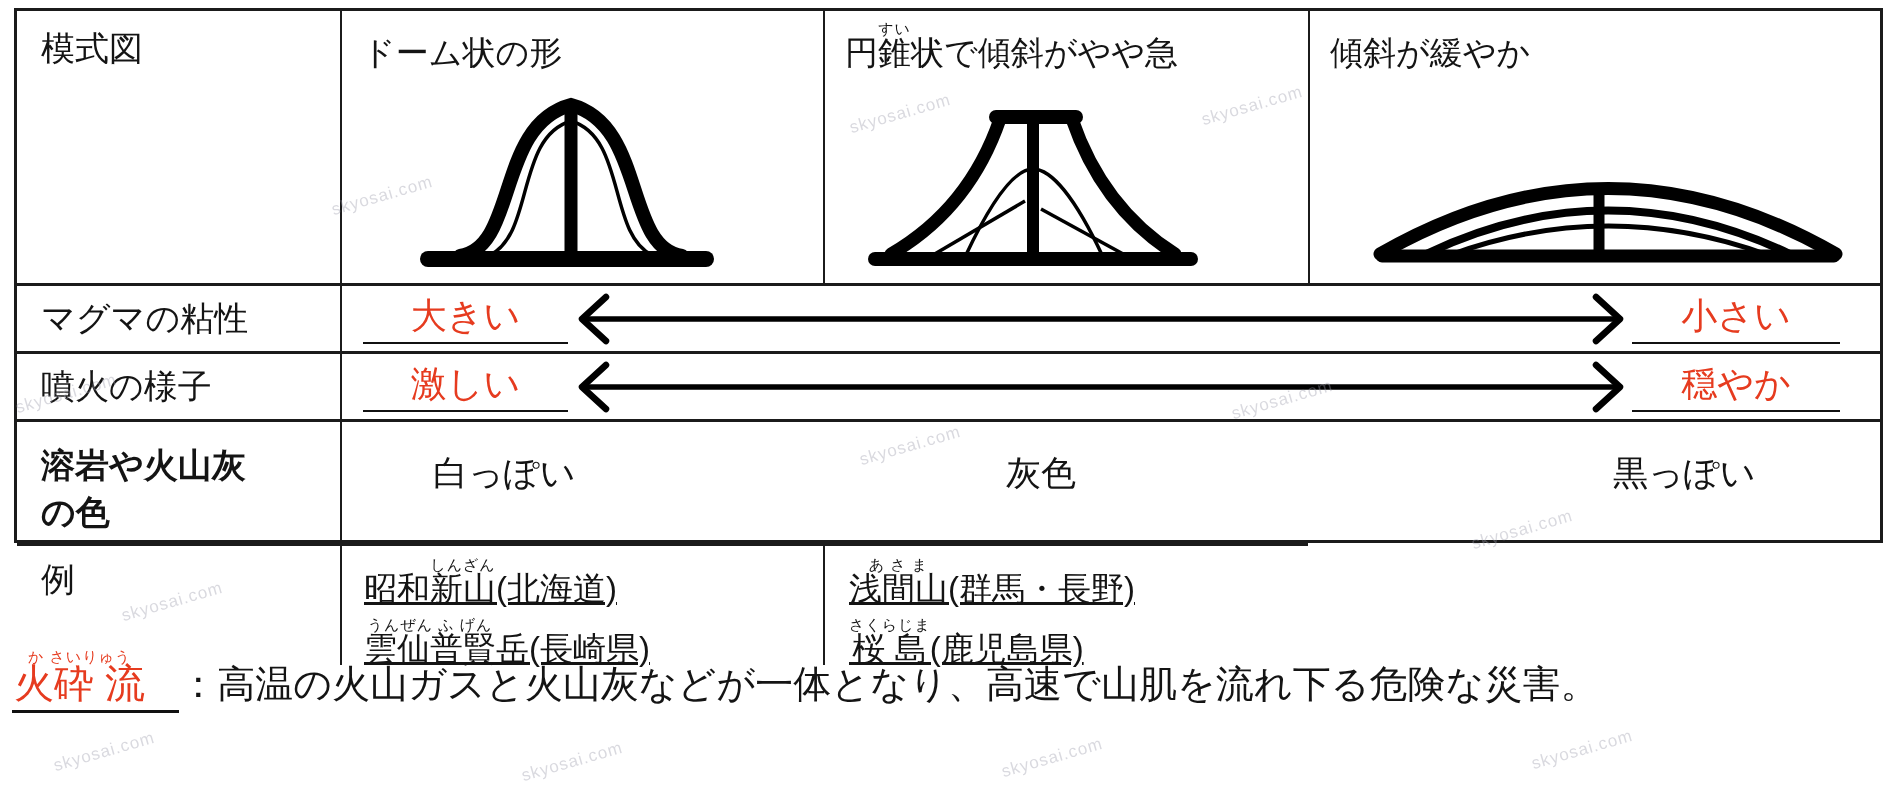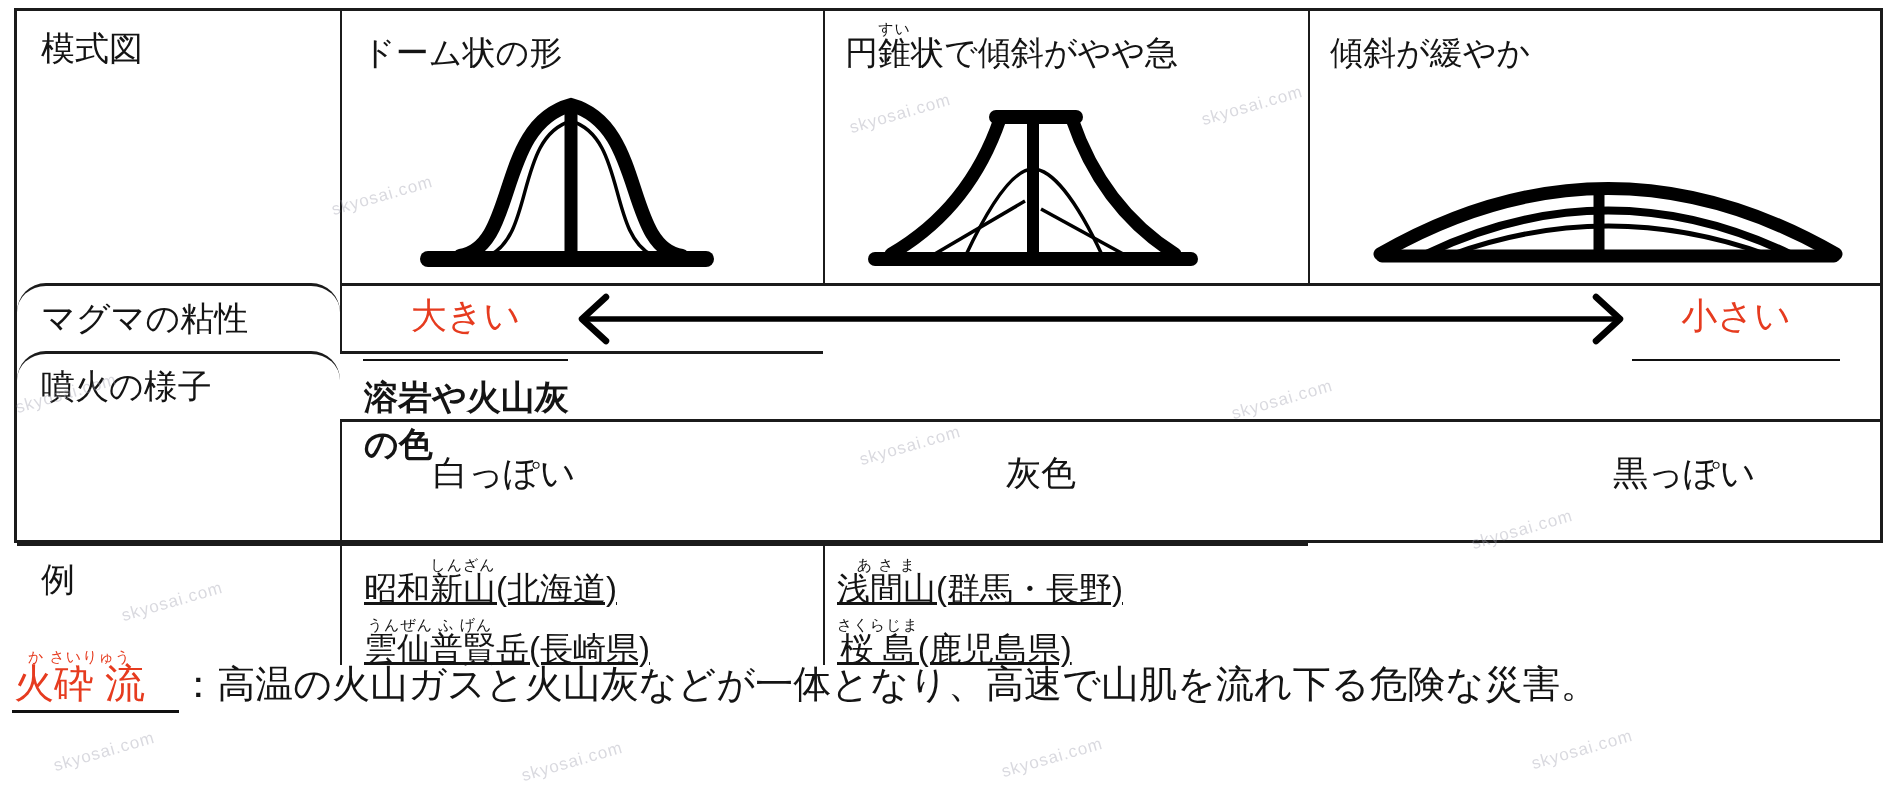--- a/index.html
+++ b/index.html
@@ -16,44 +16,44 @@
     grid-template-columns:323px 483px 485px 1fr;
     grid-template-rows:272px 68px 68px 124px 1fr;
     background:#fff;
   }
   .cell{box-sizing:border-box;position:relative;}
   .bl{border-left:2px solid #1b1b1b;text-decoration:underline;}
   .bt{border-top:3px solid #1b1b1b;}
   .span3{grid-column:2/5;}
   
   .lbl-top{padding:14px 0 0 24px;font-size:34px;line-height:1.38;}
-  .lbl-mid{display:flex;align-items:center;padding-left:24px;font-size:34px;border-radius:29px;}
+  .lbl-mid{display:flex;align-items:center;padding-left:24px;font-size:34px;}
   
   .hdr{position:absolute;left:0;top:0;right:0;height:58px;display:flex;
        align-items:flex-end;padding-left:20px;font-size:33px;line-height:1;}
   
   .vsvg{position:absolute;}
   .vsvg path,.vsvg line{stroke:#000;fill:none;}
   
   .red-val{
     position:absolute;top:12px;height:36px;text-align:center;
     font-size:36px;line-height:1;color:var(--accent);
-    border-bottom:2.5px solid #111;padding-bottom:25px;
+    border-bottom:2.5px solid #111;padding-bottom:8px;
   }
   .rv-left{left:21px;width:205px;}
   .rv-right{left:1290px;width:208px;}
   .arrow-svg{position:absolute;left:230px;top:0;width:1058px;height:66px;}
   
   .shade{position:absolute;top:33px;font-size:35px;line-height:1;}
   .shade-left{left:66px;margin-left:25px;}
   .shade-mid{left:664px;}
   .shade-right{left:1271px;}
   
   .ex-cell{padding-left:22px;}
-  .ex-cell.cone-ex{padding-left:12px;}
+  .ex-cell.cone-ex{padding-left:24px;}
   .ex-cell.shield-ex{padding-left:26px;}
   .ex-line{height:59px;display:flex;align-items:flex-end;font-size:33px;line-height:1;}
   .ex-line+.ex-line{height:60px;}
   rt{font-size:15px;letter-spacing:1px;font-weight:normal;}
   ruby{ruby-align:center;}
   
   .note{position:absolute;left:12px;top:650px;white-space:nowrap;font-size:38px;line-height:1;}
   .note-inner{display:flex;align-items:flex-end;}
   .note-term{color:var(--accent);border-bottom:3px solid #111;
              padding:0 34px 7px 2px;font-size:40px;}
@@ -115,20 +115,29 @@
     <span class="red-val rv-left">大きい</span>
     <svg class="arrow-svg" viewBox="0 0 1058 66">
       <path d="M14,33 L1044,33" stroke="#000" stroke-width="5.5" fill="none"></path>
       <path d="M34,11 L10,33 L34,55" stroke="#000" stroke-width="6.5" fill="none" stroke-linecap="round" stroke-linejoin="round"></path>
       <path d="M1024,11 L1048,33 L1024,55" stroke="#000" stroke-width="6.5" fill="none" stroke-linecap="round" stroke-linejoin="round"></path>
     </svg>
     <span class="red-val rv-right">小さい</span>
   </div>
 
   <div class="cell bt lbl-mid">噴火の様子</div>
+  <div class="cell bt bl span3">
+    <span class="red-val rv-left">激しい</span>
+    <svg class="arrow-svg" viewBox="0 0 1058 66">
+      <path d="M14,33 L1044,33" stroke="#000" stroke-width="5.5" fill="none"></path>
+      <path d="M34,11 L10,33 L34,55" stroke="#000" stroke-width="6.5" fill="none" stroke-linecap="round" stroke-linejoin="round"></path>
+      <path d="M1024,11 L1048,33 L1024,55" stroke="#000" stroke-width="6.5" fill="none" stroke-linecap="round" stroke-linejoin="round"></path>
+    </svg>
+    <span class="red-val rv-right">穏やか</span>
+  </div>
 
   <div class="cell bt lbl-top" style="padding-top:20px;font-weight:bold;">
     <div>溶岩や火山灰</div>
     <div>の色</div>
   </div>
   <div class="cell bt bl span3">
     <span class="shade shade-left">白っぽい</span>
     <span class="shade shade-mid">灰色</span>
     <span class="shade shade-right">黒っぽい</span>
   </div>

